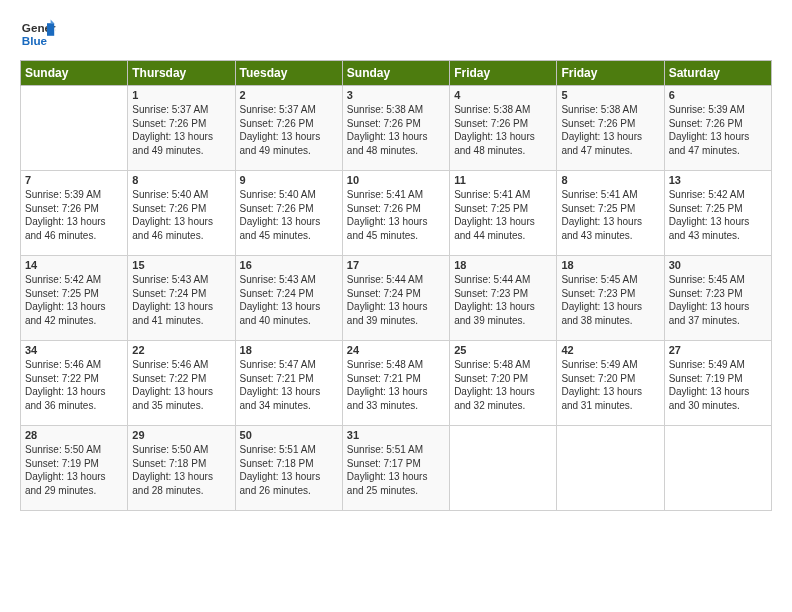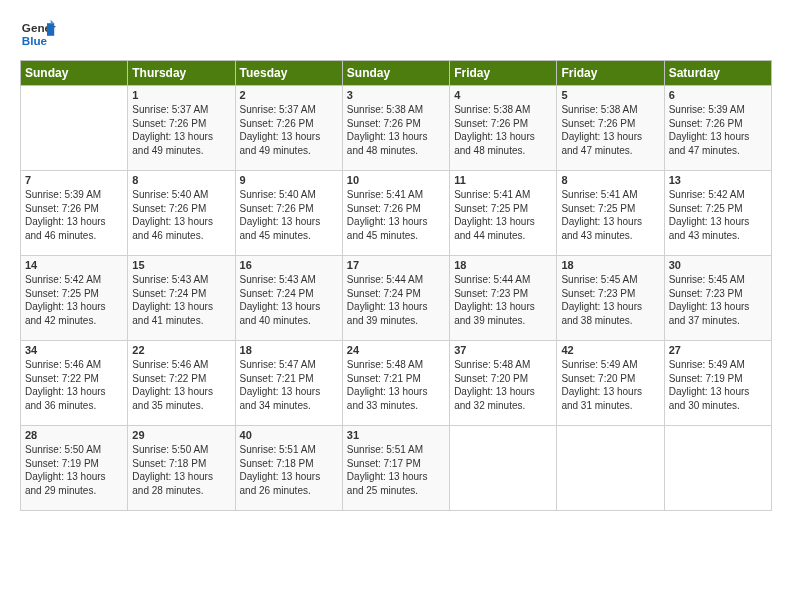--- a/index.html
+++ b/index.html
@@ -287,21 +287,21 @@
 and 34 minutes.</div>
           </td>
           <td>
             <span class="day-num">24</span>
             <div class="day-info" style="white-space: pre-line;">Sunrise: 5:48 AM
 Sunset: 7:21 PM
 Daylight: 13 hours
 and 33 minutes.</div>
           </td>
           <td>
-            <span class="day-num">37</span>
+            <span class="day-num">25</span>
             <div class="day-info" style="white-space: pre-line;">Sunrise: 5:48 AM
 Sunset: 7:20 PM
 Daylight: 13 hours
 and 32 minutes.</div>
           </td>
           <td>
             <span class="day-num">42</span>
             <div class="day-info" style="white-space: pre-line;">Sunrise: 5:49 AM
 Sunset: 7:20 PM
 Daylight: 13 hours
@@ -324,21 +324,21 @@
 and 29 minutes.</div>
           </td>
           <td>
             <span class="day-num">29</span>
             <div class="day-info" style="white-space: pre-line;">Sunrise: 5:50 AM
 Sunset: 7:18 PM
 Daylight: 13 hours
 and 28 minutes.</div>
           </td>
           <td>
-            <span class="day-num">40</span>
+            <span class="day-num">50</span>
             <div class="day-info" style="white-space: pre-line;">Sunrise: 5:51 AM
 Sunset: 7:18 PM
 Daylight: 13 hours
 and 26 minutes.</div>
           </td>
           <td>
             <span class="day-num">31</span>
             <div class="day-info" style="white-space: pre-line;">Sunrise: 5:51 AM
 Sunset: 7:17 PM
 Daylight: 13 hours

